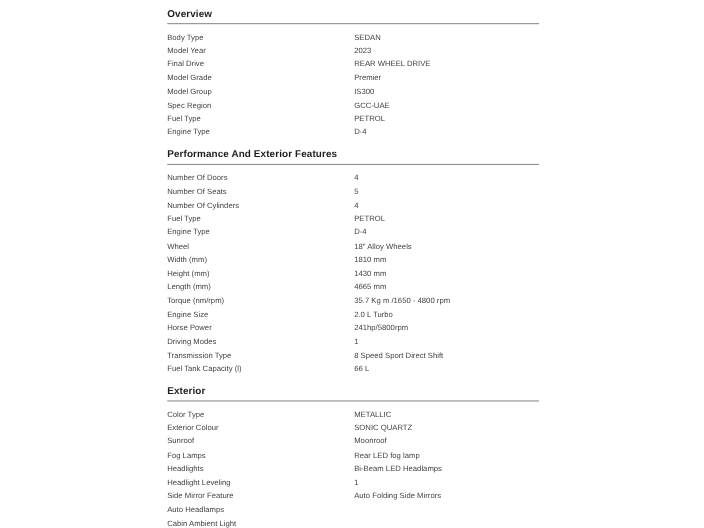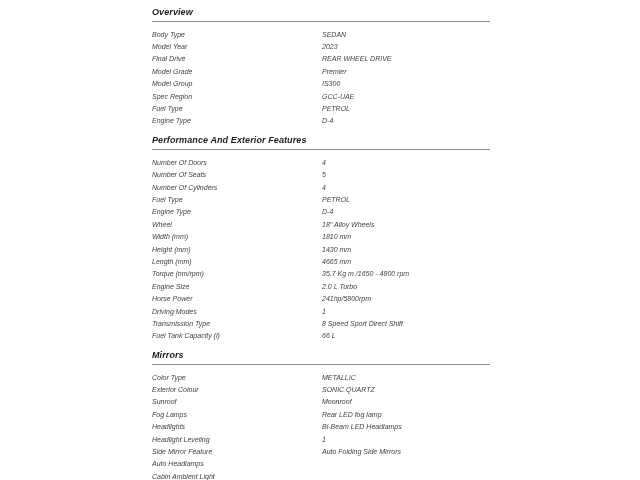--- a/index.html
+++ b/index.html
@@ -10,21 +10,21 @@
     background: #ffffff;
     overflow: hidden;
     font-family: "Liberation Sans", sans-serif;
   }
   .content {
     position: absolute;
     left: 152px;
     top: 6px;
     width: 338px;
   }
-  .spec-section { margin: 0; font-style: italic; }
+  .spec-section { margin: 0; }
   .spec-section + .spec-section { margin-top: 7px; }
   .section-title {
     margin: 0;
     font-size: 9px;
     line-height: 12px;
     font-weight: bold;
     color: var(--heading-color, #1d1d1d);
     letter-spacing: 0.1px;
   }
   .section-rule {
@@ -177,21 +177,21 @@
   </div>
 
   <div class="spec-row">
     <span class="spec-label">Fuel Tank Capacity (l)</span>
     <span class="spec-value">66 L</span>
   </div>
 </div>
   </section>
 
   <section class="spec-section">
-    <h2 class="section-title">Mirrors</h2>
+    <h2 class="section-title">Exterior</h2>
     <hr class="section-rule">
     <div class="rows">
   <div class="spec-row">
     <span class="spec-label">Color Type</span>
     <span class="spec-value">METALLIC</span>
   </div>
 
   <div class="spec-row">
     <span class="spec-label">Exterior Colour</span>
     <span class="spec-value">SONIC QUARTZ</span>

